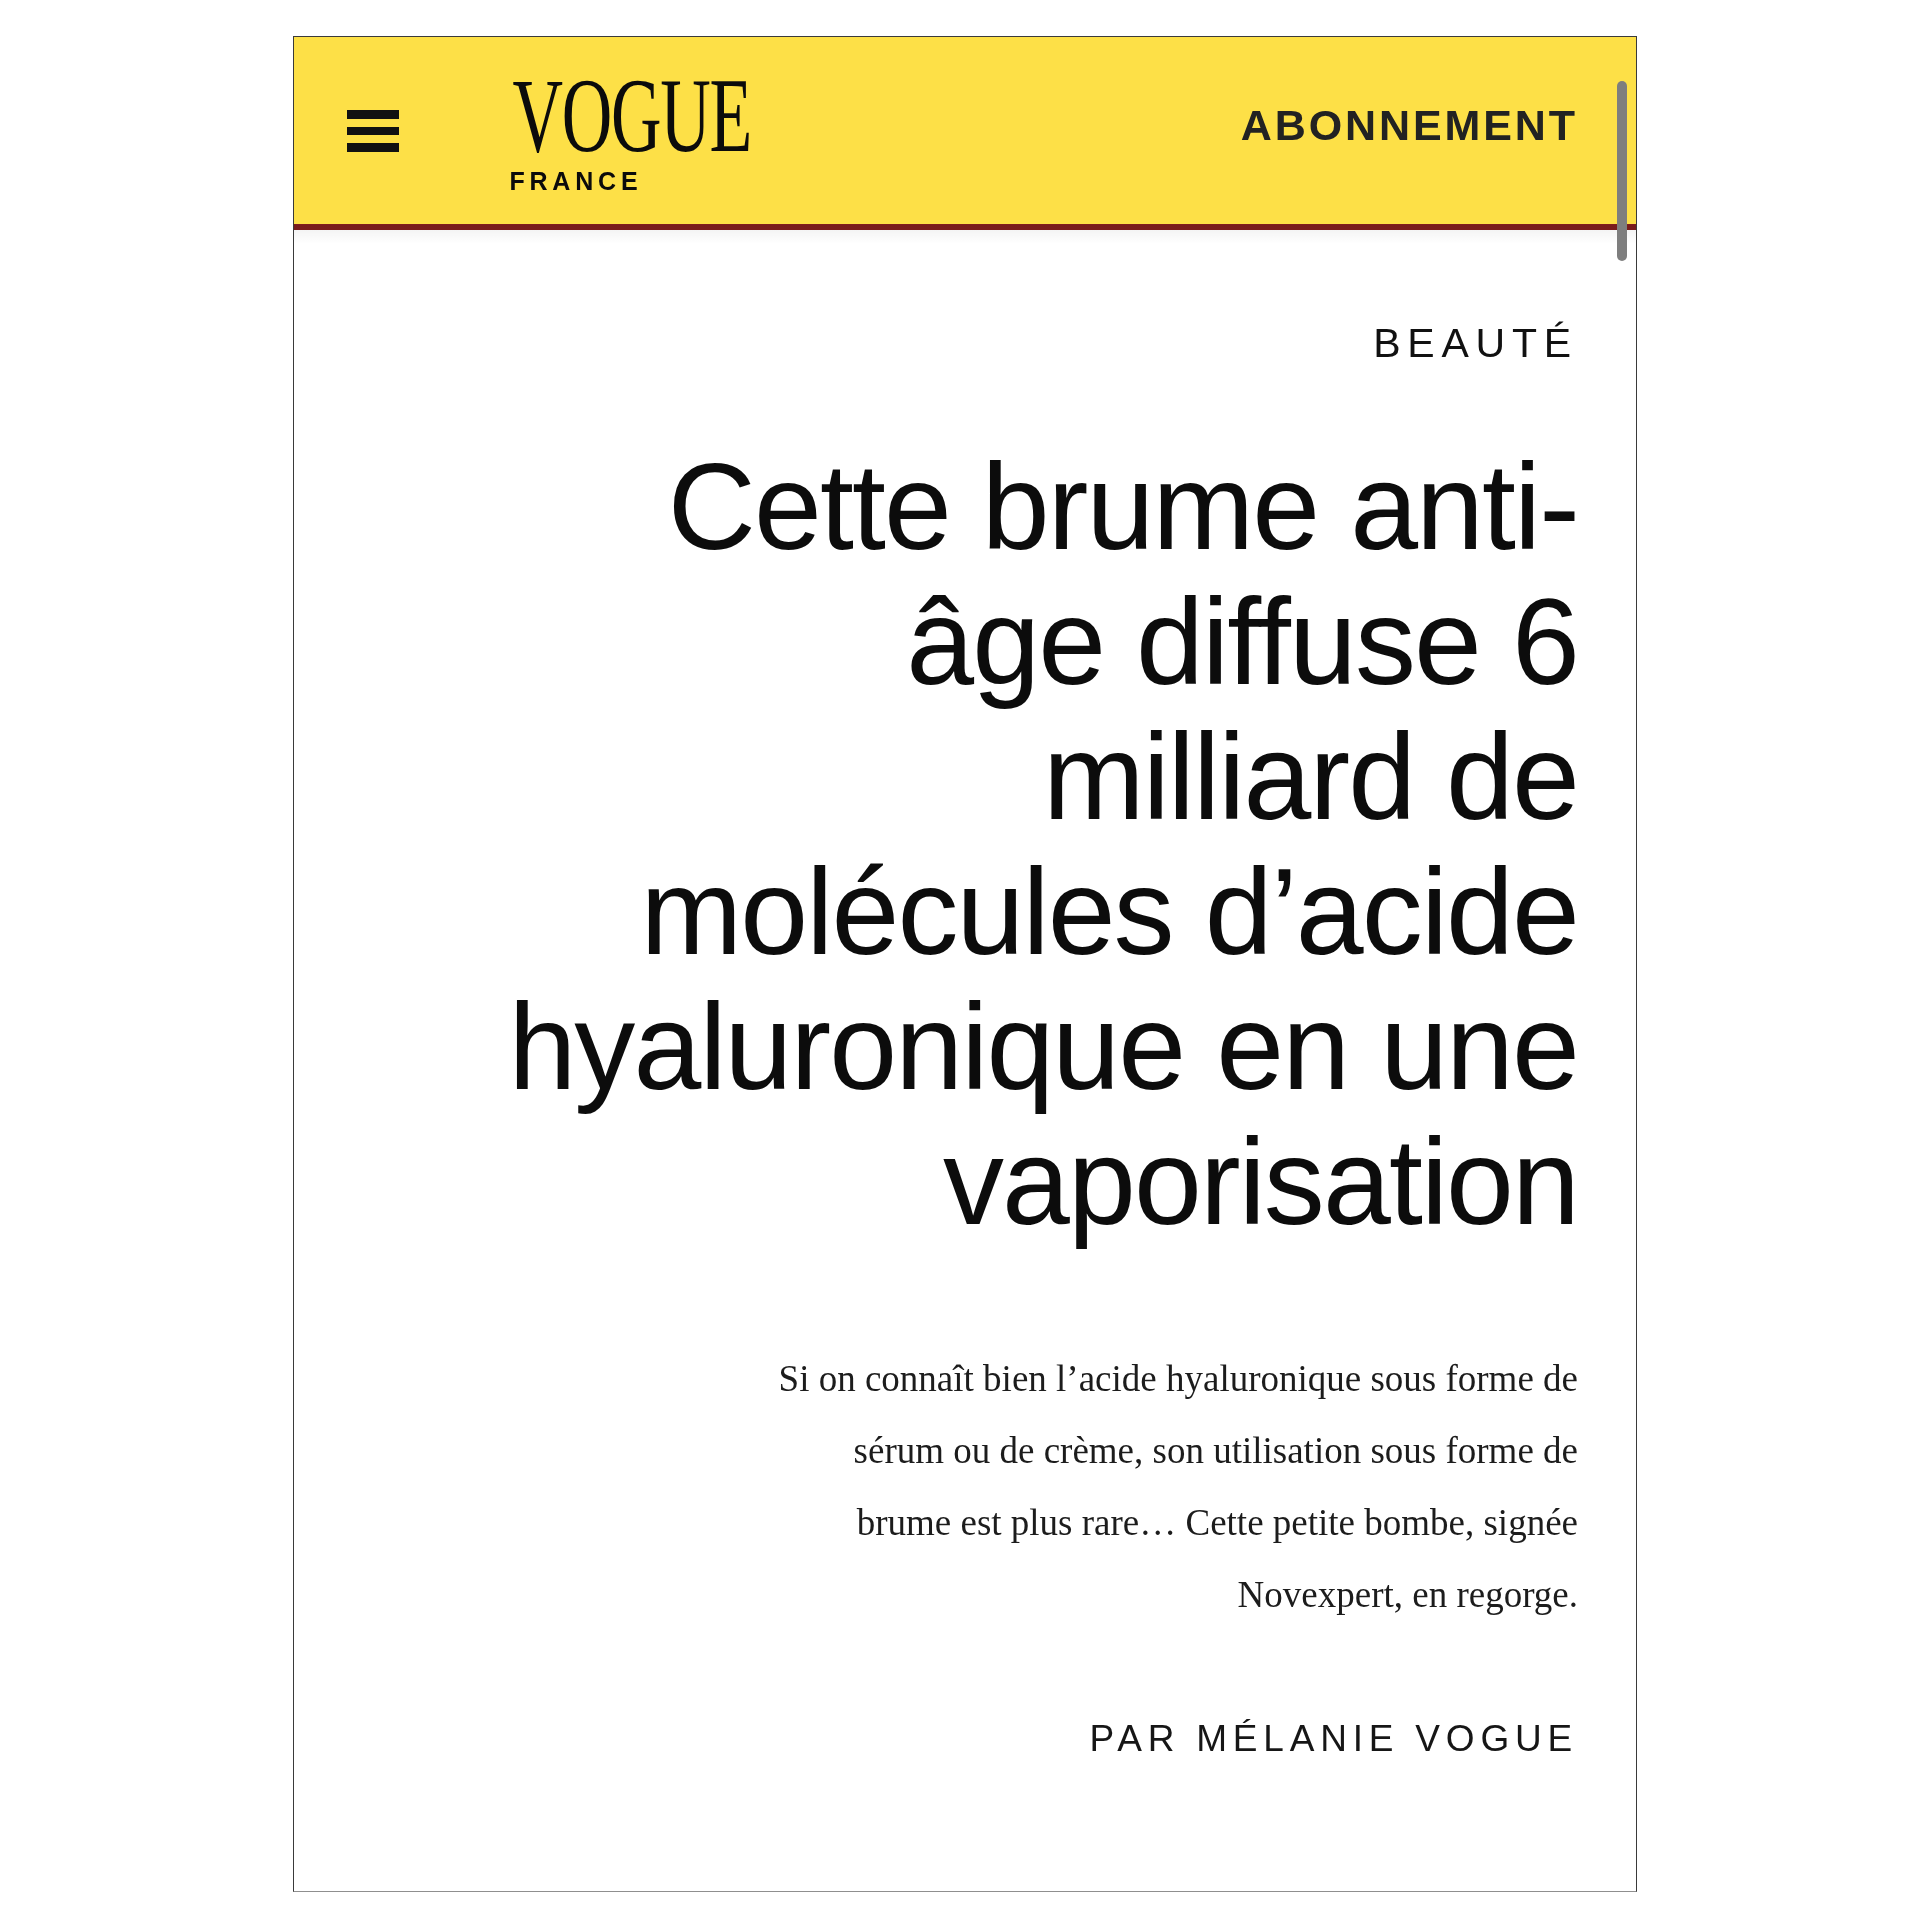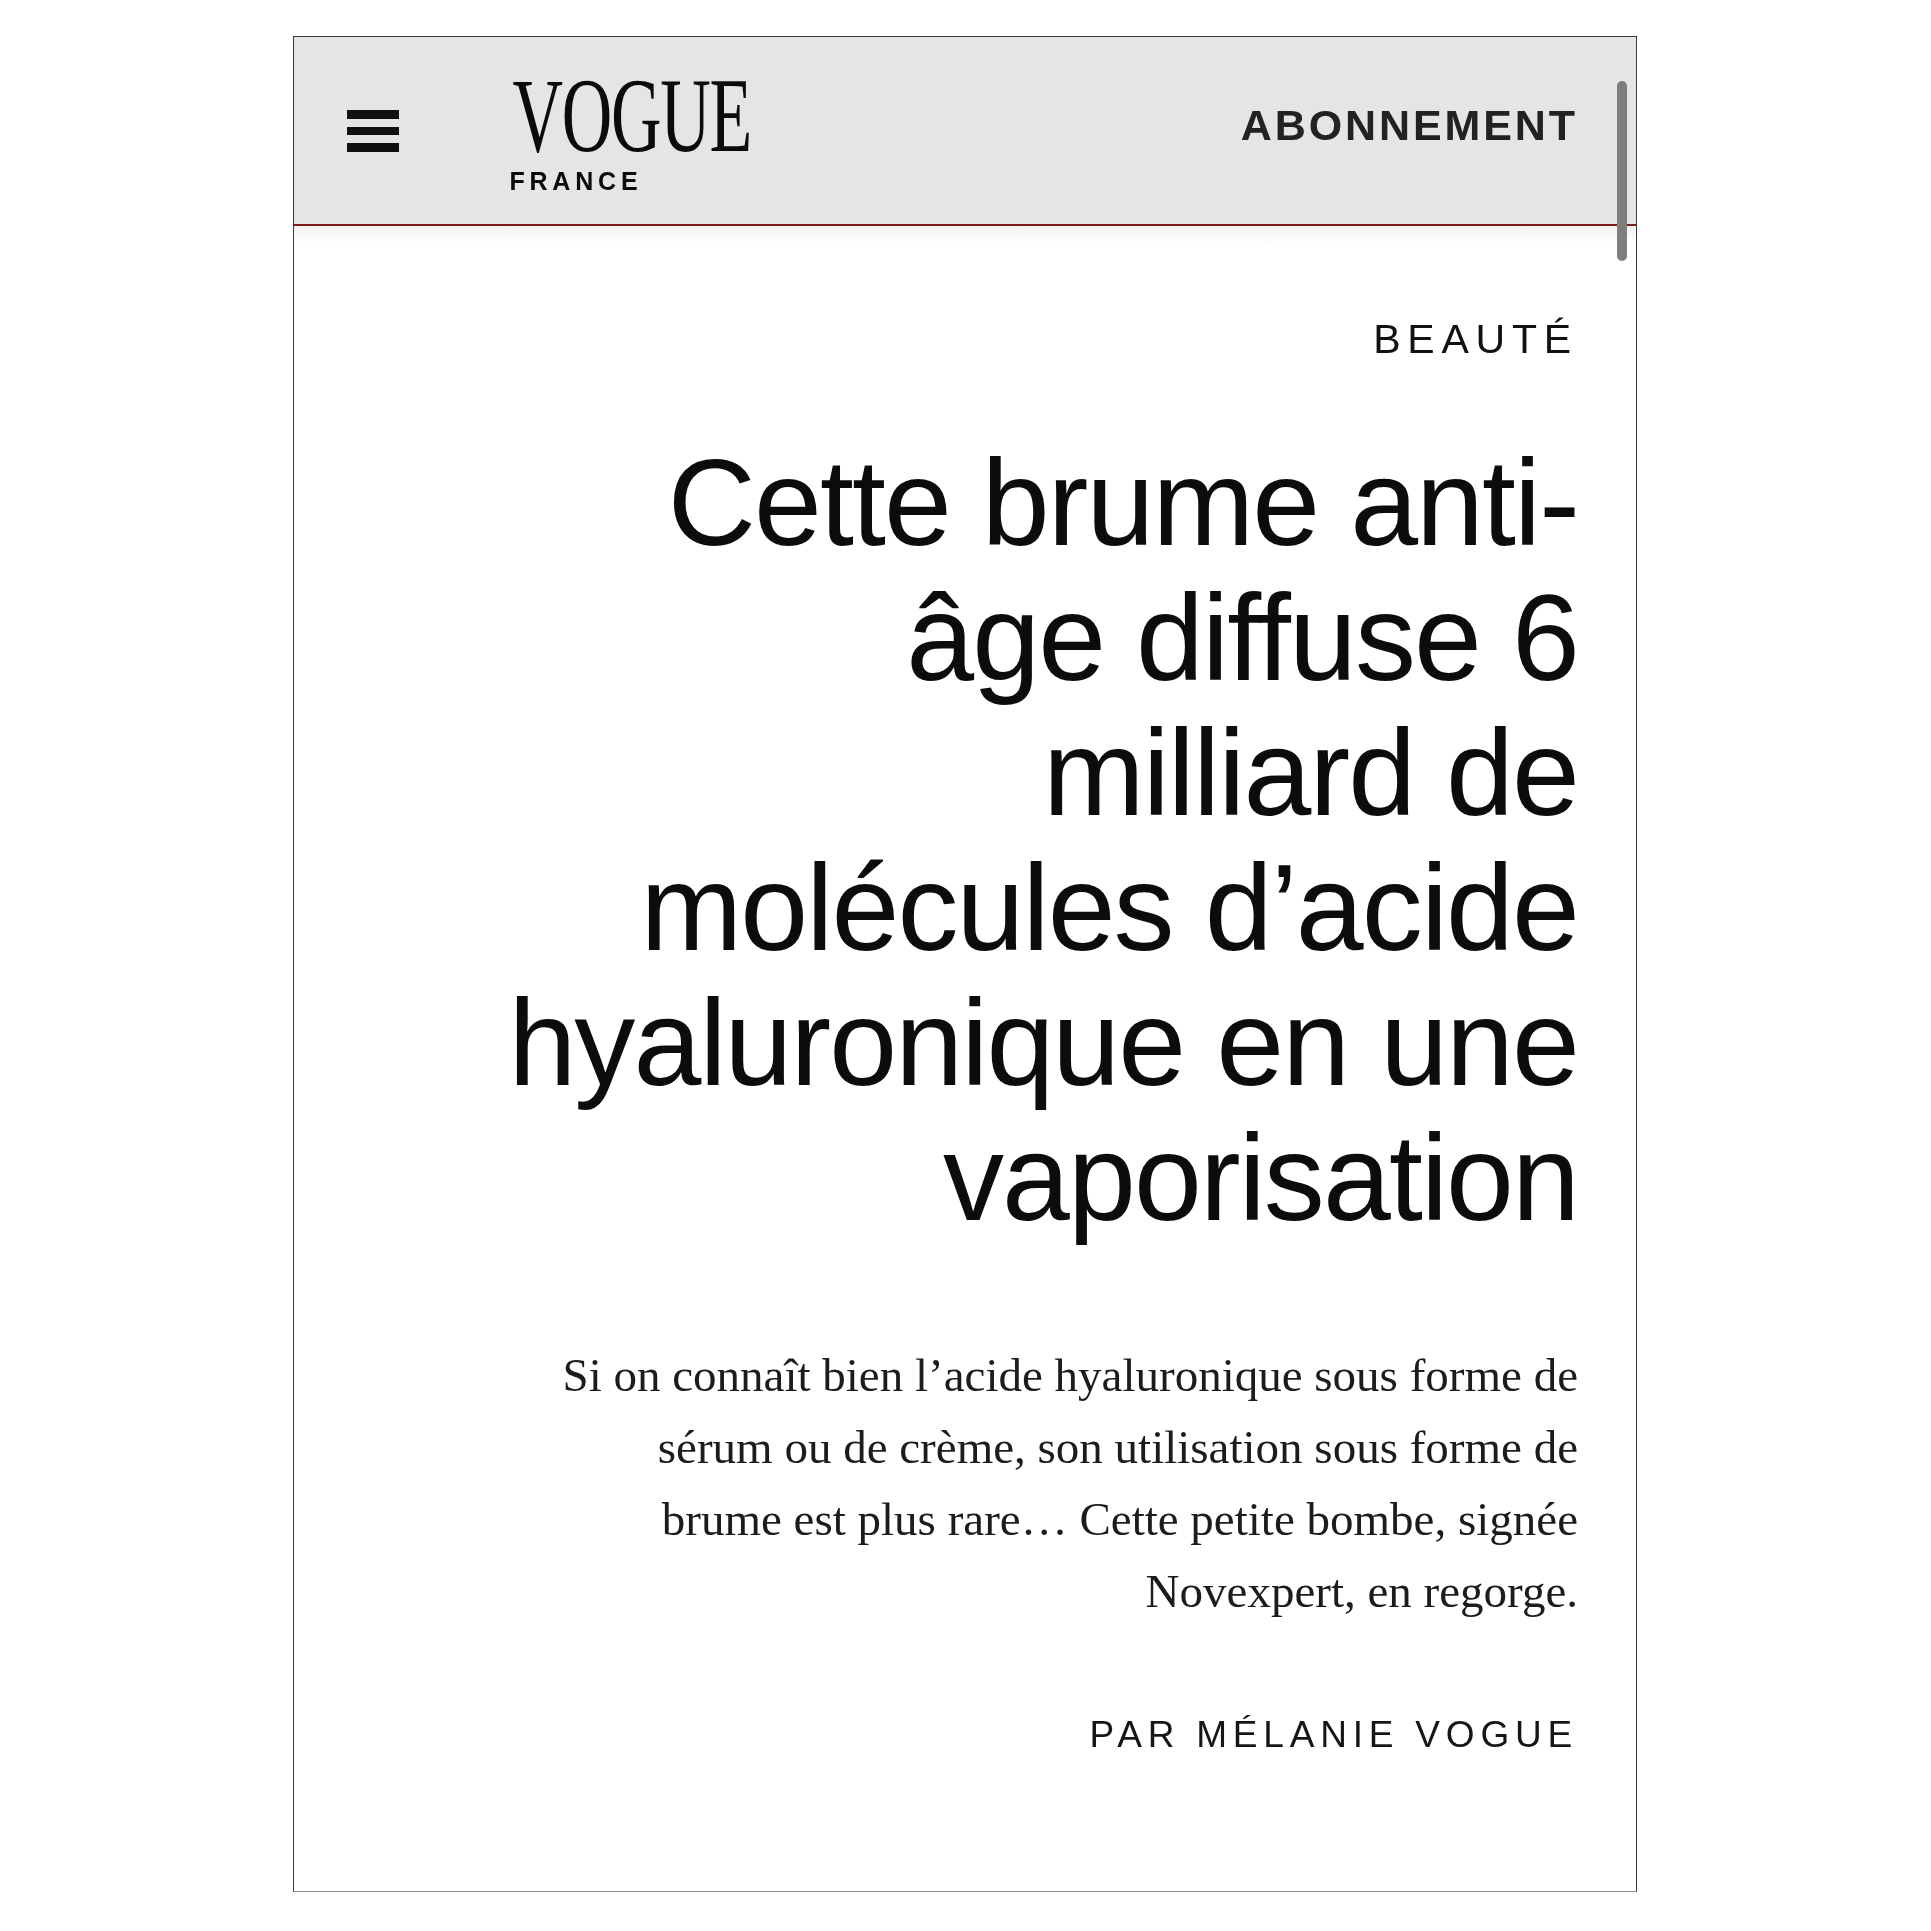--- a/index.html
+++ b/index.html
@@ -22,22 +22,22 @@
     width: 1342px;
     height: 1854px;
     background: #ffffff;
     border: 1.9px solid #3a3a3a;
     border-bottom-color: #8f8f8f;
   }
   
   .header {
     position: relative;
     height: 187px;
-    border-bottom: 2px solid #7f1d1d;
-    background: #e5e5e5;
+    border-bottom: 6px solid #7f1d1d;
+    background: #fde047;
   }
   .header-shadow {
     position: absolute;
     left: 0;
     right: 0;
     top: 188px;
     height: 19.3px;
     background: linear-gradient(to bottom, rgba(0,0,0,0.06), rgba(0,0,0,0));
     pointer-events: none;
     z-index: 2;
@@ -130,21 +130,21 @@
     line-height: 135px;
     letter-spacing: -1.9px;
     font-weight: 400;
     color: #0c0c0c;
     white-space: pre-line;
   }
   .standfirst {
     margin: 93px auto 0;
     max-width: 1226px;
     font-family: "Liberation Serif", serif;
-    font-size: 47px;
+    font-size: 37px;
     line-height: 72px;
     font-weight: 400;
     color: #1c1c1c;
     white-space: pre-line;
   }
   .byline {
     margin-top: 87px;
     font-size: 37px;
     line-height: 42px;
     letter-spacing: 5.8px;

